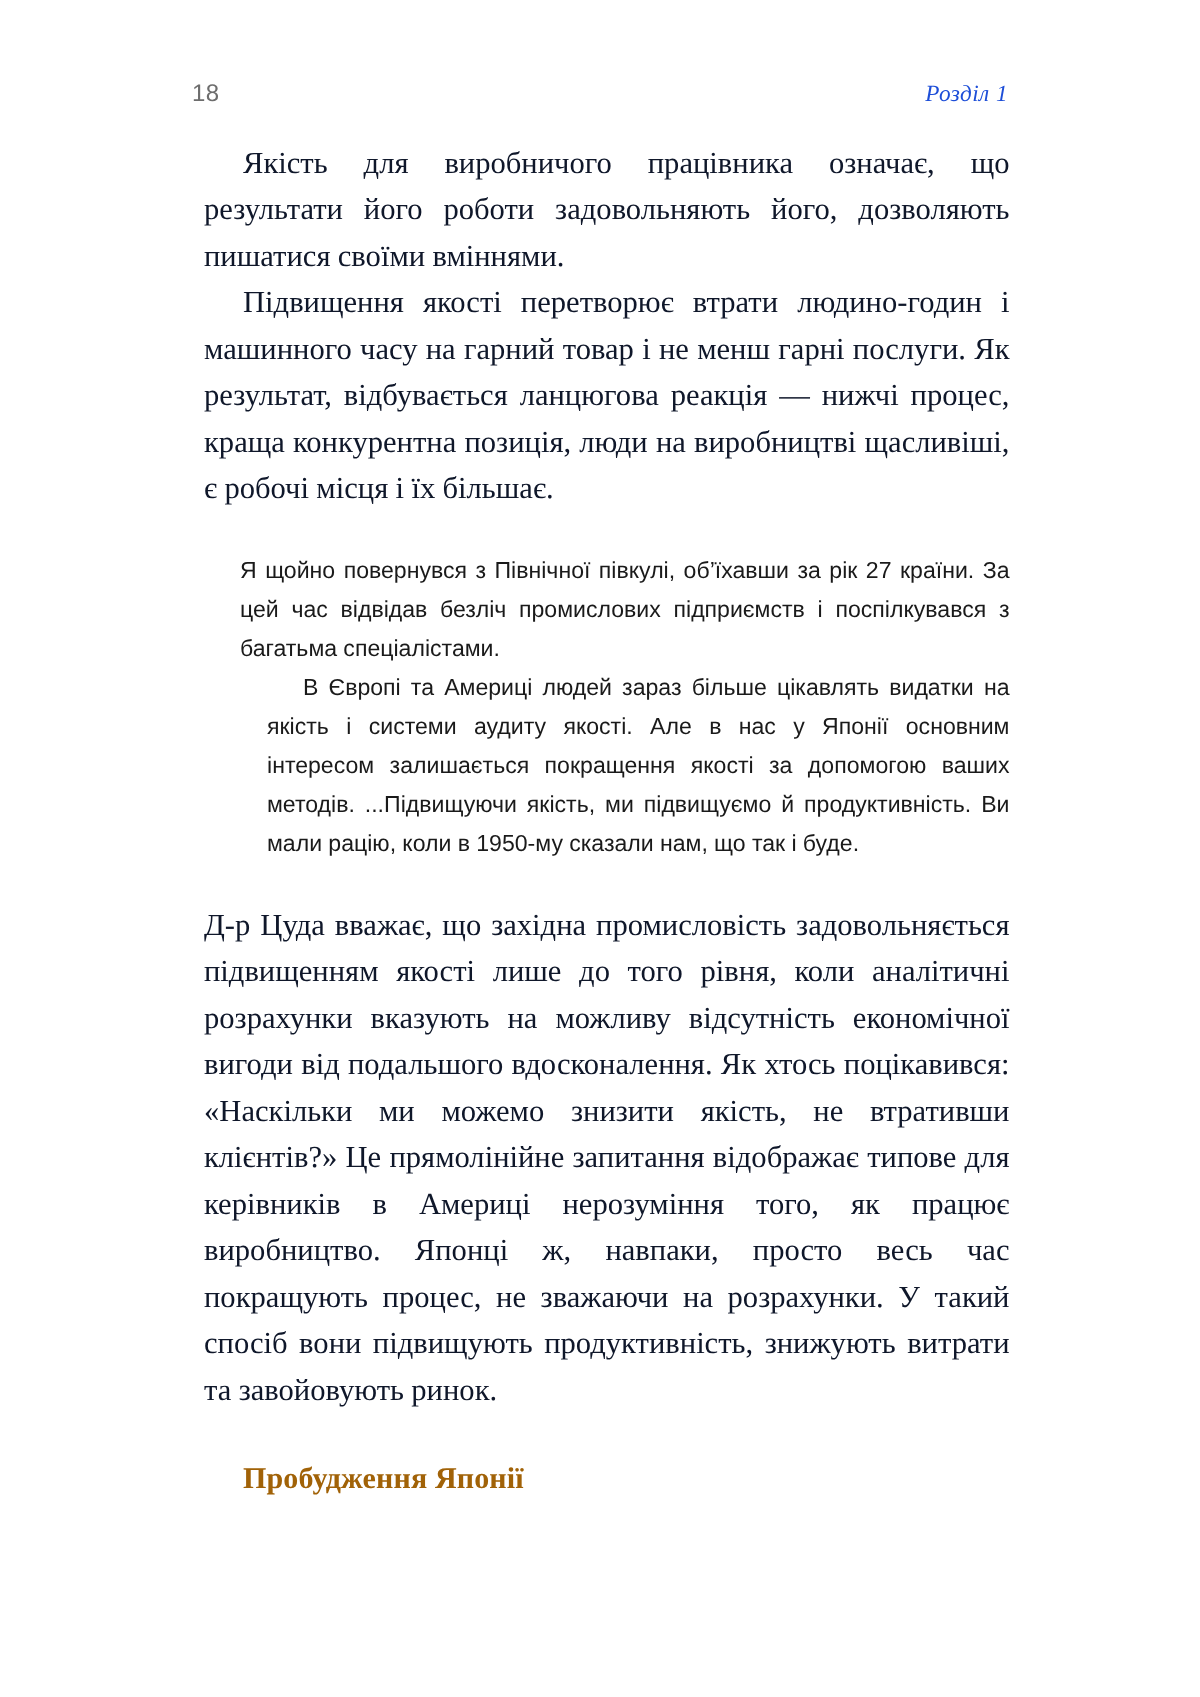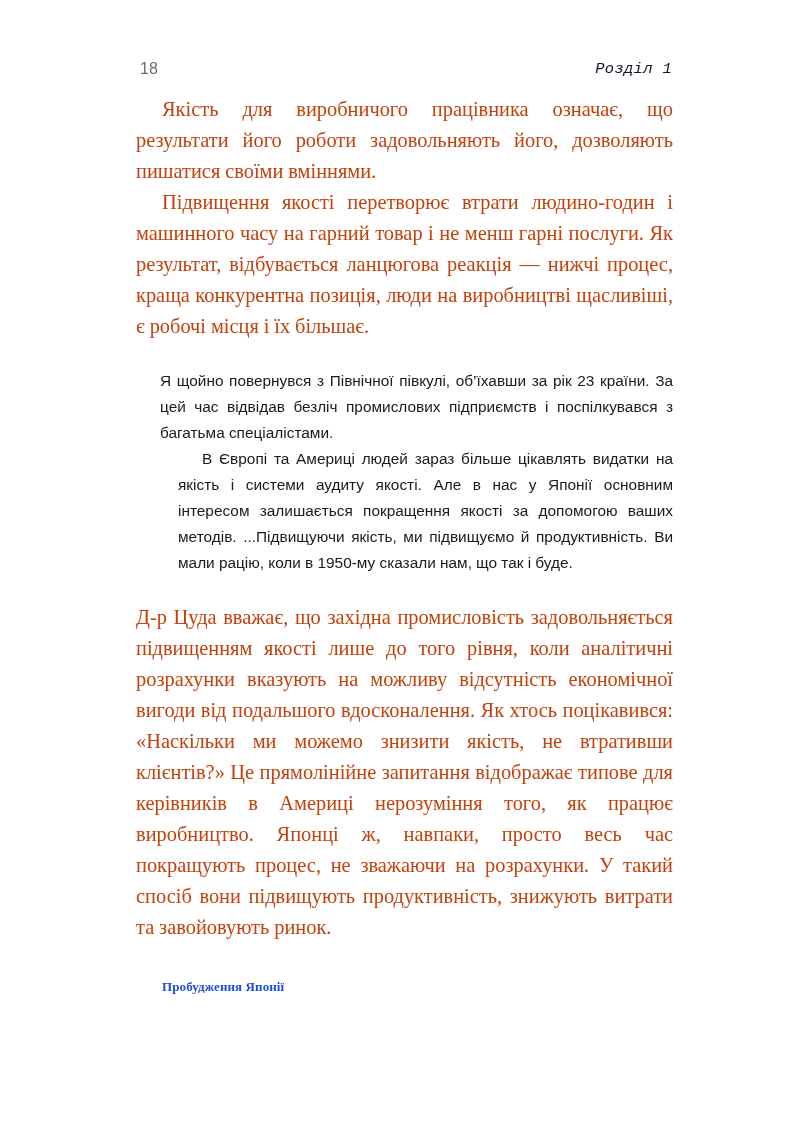--- a/index.html
+++ b/index.html
@@ -12,57 +12,57 @@
     width: 800px;
     height: 1131px;
     background: #ffffff;
     overflow: hidden;
     box-sizing: border-box;
   }
 
   
   .running-head {
     position: absolute;
-    left: 140px;
+    left: 128px;
     right: 128px;
     top: 54px;
     height: 24px;
     display: flex;
-    align-items: flex-end;
+    align-items: flex-start;
     justify-content: space-between;
     color: #6f6f6f;
     gap: 16px;
   }
   .folio {
     font-family: "Liberation Sans", sans-serif;
     font-size: 16px;
     letter-spacing: 0.2px;
     color: #6d6d6d;
   }
   .chapter-label {
-    font-family: Liberation Mono, monospace;
+    font-family: Liberation Serif, serif;
     font-style: italic;
     font-size: 15.5px;
     letter-spacing: 0.3px;
-    color: #0f172a;
+    color: #1d4ed8;
   }
 
   
   .text-column {
     position: absolute;
     left: 136px;
     top: 94px;
     width: 537px;
   }
 
   p.body-par {
     font-family: "Liberation Serif", "DejaVu Serif", serif;
     font-size: 20.4px;
     line-height: 31px;
-    color: #c2410c;
+    color: #0f172a;
     margin: 0;
     text-align: justify;
     text-indent: 26px;
     hyphens: manual;
     -webkit-hyphens: manual;
     word-spacing: -0.2px;
   }
   p.body-par.no-indent {
     text-indent: 0;
   }
@@ -89,23 +89,23 @@
   }
   .quote-block p.indented {
     text-indent: 24px;
     margin-left: 18px;
   }
 
   
   h2.section-heading {
     font-family: "Liberation Serif", "DejaVu Serif", serif;
     font-weight: bold;
-    font-size: 13px;
+    font-size: 20px;
     line-height: 31px;
-    color: #1d4ed8;
+    color: #a16207;
     margin: 28px 0 6px 0;
     text-indent: 26px;
     letter-spacing: 0.1px;
   }
 </style>
 </head>
 <body>
 
 <div class="page">
 
@@ -115,21 +115,21 @@
   </div>
 
   <div class="text-column">
 
     <p class="body-par">Якість для виробничого працівника означає, що результати його роботи задовольняють його, дозволяють пишатися своїми вміннями.</p>
 
     <p class="body-par">Підвищення якості перетворює втрати людино-годин і машинного часу на гарний товар і не менш гарні послуги. Як результат, відбувається ланцюгова реакція — нижчі процес, краща конкурентна позиція, люди на виробництві щасливіші, є робочі місця і їх більшає.</p>
 
 
     <blockquote class="quote-block">
-      <p>Я щойно повернувся з Північної півкулі, об’їхавши за рік 23 країни. За цей час відвідав безліч промислових підприємств і поспілкувався з багатьма спеціалістами.</p>
+      <p>Я щойно повернувся з Північної півкулі, об’їхавши за рік 27 країни. За цей час відвідав безліч промислових підприємств і поспілкувався з багатьма спеціалістами.</p>
       <p class="indented">В Європі та Америці людей зараз більше цікавлять видатки на якість і системи аудиту якості. Але в нас у Японії основним інтересом залишається покращення якості за допомогою ваших методів. ...Підвищуючи якість, ми підвищуємо й продуктивність. Ви мали рацію, коли в 1950-му сказали нам, що так і буде.</p>
     </blockquote>
 
     <p class="body-par no-indent after-quote">Д-р Цуда вважає, що західна промисловість задовольняється підвищенням якості лише до того рівня, коли аналітичні розрахунки вказують на можливу відсутність економічної вигоди від подальшого вдосконалення. Як хтось поцікавився: «Наскільки ми можемо знизити якість, не втративши клієнтів?» Це прямолінійне запитання відображає типове для керівників в Америці нерозуміння того, як працює виробництво. Японці ж, навпаки, просто весь час покращують процес, не зважаючи на розрахунки. У такий спосіб вони підвищують продуктивність, знижують витрати та завойовують ринок.</p>
 
     <h2 class="section-heading">Пробудження Японії</h2>
 
   </div>
 
 </div>

